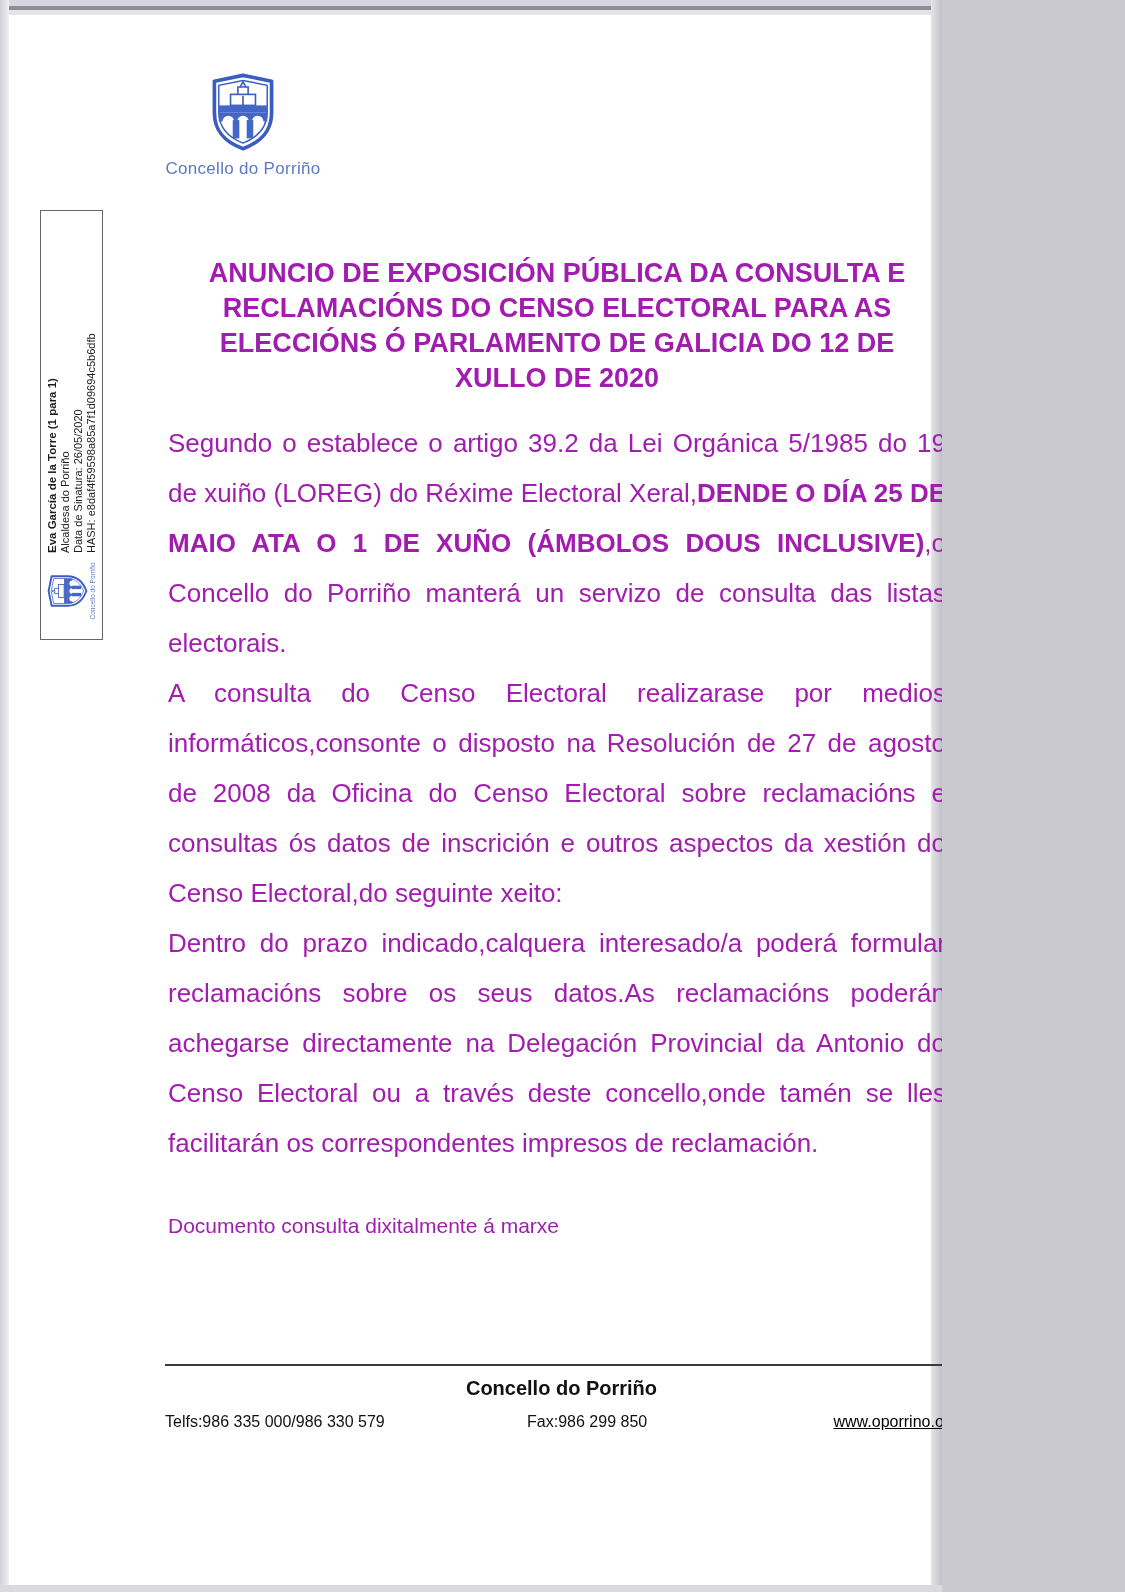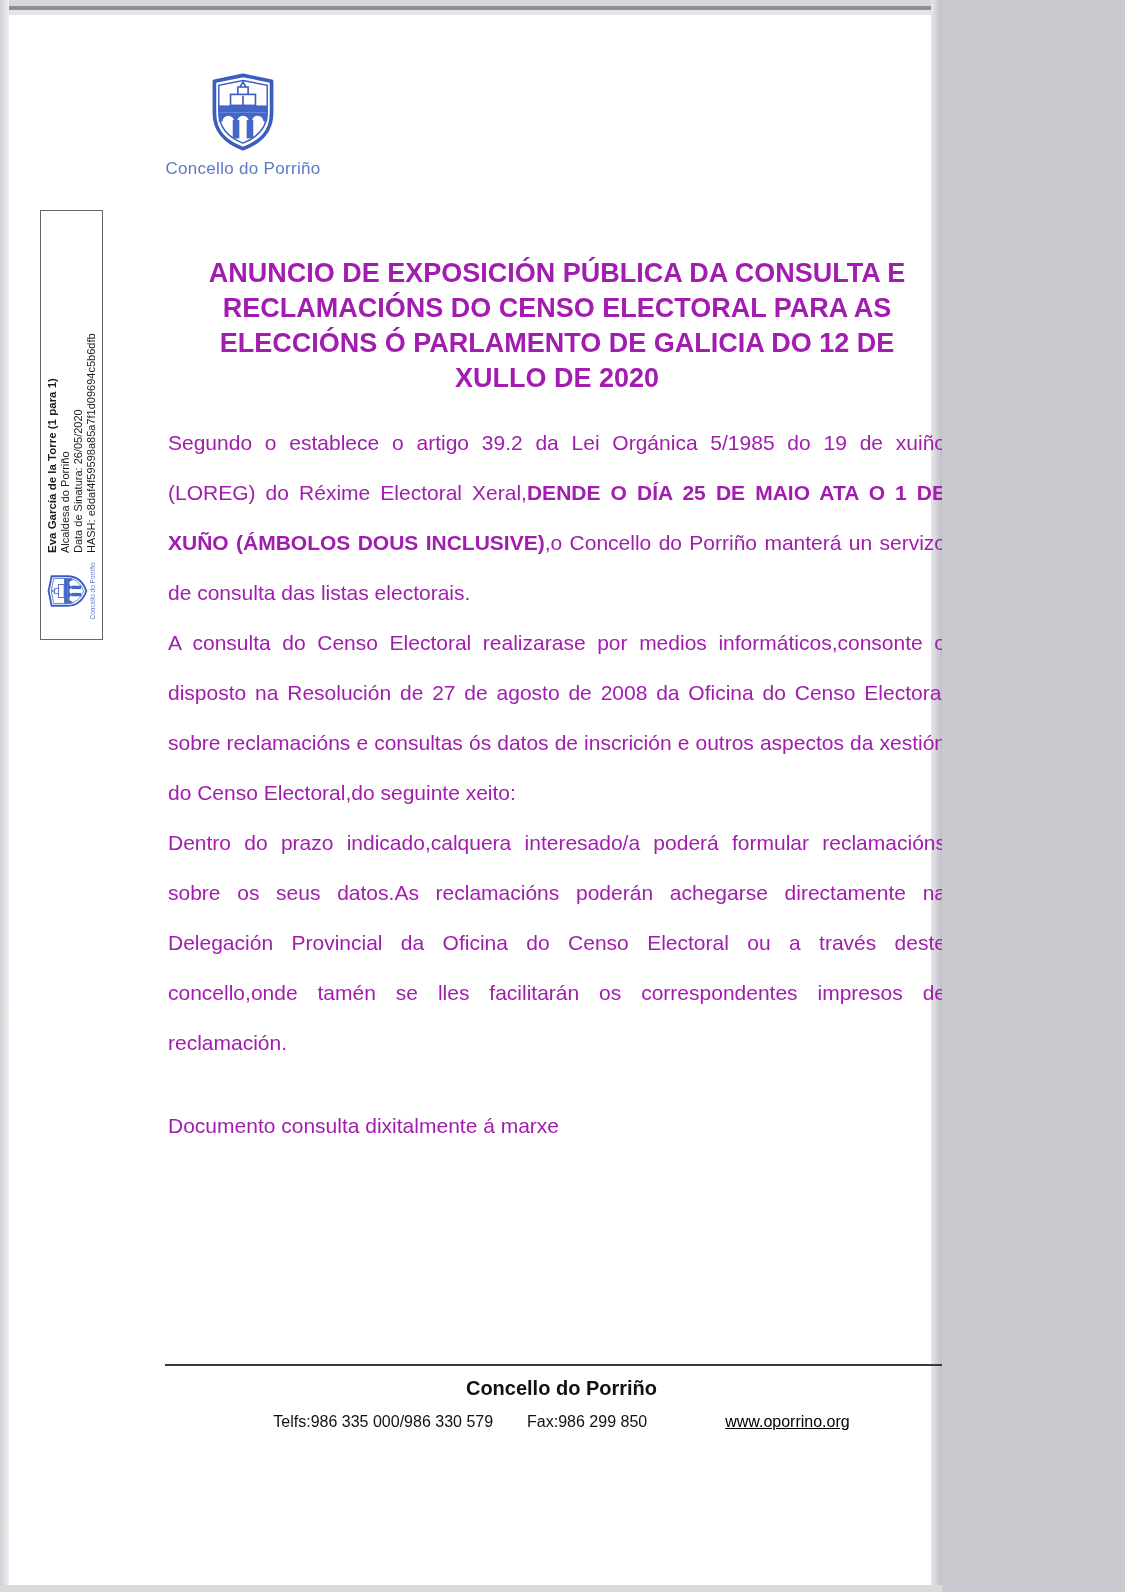--- a/index.html
+++ b/index.html
@@ -43,30 +43,30 @@
   .sig-text{font-size:11px;line-height:13px;color:#1c1c1c;white-space:nowrap;}
   .sig-name{font-weight:bold;font-size:11.5px;}
 
   
   .content{position:absolute;left:168px;top:256px;width:778px;color:#a21caf;}
   .doc-title{
     font-size:27px;font-weight:bold;text-align:center;
     line-height:35px;margin:0 auto;max-width:772px;
   }
   .body-paras{margin-top:22px;}
-  .body-paras p{margin:0;font-size:21px;line-height:50px;text-align:justify;}
+  .body-paras p{margin:0;font-size:26px;line-height:50px;text-align:justify;}
   .b{font-weight:bold;}
   .sig-note{font-size:21px;margin-top:46px;}
 
   
   .footer{position:absolute;left:165px;top:1364px;width:793px;text-align:center;color:#111;}
   .footer-rule{height:2px;background:#3a3a3a;}
   .footer-org{font-size:20px;font-weight:bold;margin-top:11px;}
   .footer-address{font-size:16px;margin-top:15px;white-space:nowrap;}
-  .footer-contact{display:flex;justify-content:center;align-items:baseline;gap:34px;font-size:16px;margin-top:13px;}
+  .footer-contact{display:flex;justify-content:space-between;align-items:baseline;gap:34px;font-size:16px;margin-top:13px;}
   .footer-link{color:#000000;text-decoration:underline;margin-left:44px;cursor:pointer;}
 
   
   .barcode{
     position:absolute;left:1008px;top:945px;width:38px;height:483px;
     background-color:#fff;
     background-image:
       repeating-linear-gradient(to bottom,#0c0c0c 0 3px,transparent 3px 5px,#0c0c0c 5px 7px,transparent 7px 12px,#0c0c0c 12px 18px,transparent 18px 20px),
       repeating-linear-gradient(to bottom,transparent 0 9px,#0c0c0c 9px 11px,transparent 11px 23px,#0c0c0c 23px 26px,transparent 26px 31px);
   }
@@ -139,21 +139,21 @@
         <div>HASH: e8daf4f59598a85a7f1d09694c5b6dfb</div>
       </div>
     </div>
   </div>
 
   <div class="content">
     <h1 class="doc-title">ANUNCIO DE EXPOSICIÓN PÚBLICA DA CONSULTA E RECLAMACIÓNS DO CENSO ELECTORAL PARA AS ELECCIÓNS Ó PARLAMENTO DE GALICIA DO 12 DE XULLO DE 2020</h1>
     <div class="body-paras">
         <p><span>Segundo o establece o artigo 39.2 da Lei Orgánica 5/1985 do 19 de xuiño (LOREG) do Réxime Electoral Xeral,</span><span class="b">DENDE O DÍA 25 DE MAIO ATA O 1 DE XUÑO (ÁMBOLOS DOUS INCLUSIVE)</span><span>,o Concello do Porriño manterá un servizo de consulta das listas electorais.</span></p>
         <p><span>A consulta do Censo Electoral realizarase por medios informáticos,consonte o disposto na Resolución de 27 de agosto de 2008 da Oficina do Censo Electoral sobre reclamacións e consultas ós datos de inscrición e outros aspectos da xestión do Censo Electoral,do seguinte xeito:</span></p>
-        <p><span>Dentro do prazo indicado,calquera interesado/a poderá formular reclamacións sobre os seus datos.As reclamacións poderán achegarse directamente na Delegación Provincial da Oficina do Censo Electoral ou a través deste concello,onde tamén se lles facilitarán os correspondentes impresos de reclamación.</span></p>
+        <p><span>Dentro do prazo indicado,calquera interesado/a poderá formular reclamacións sobre os seus datos.As reclamacións poderán achegarse directamente na Delegación Provincial da Antonio do Censo Electoral ou a través deste concello,onde tamén se lles facilitarán os correspondentes impresos de reclamación.</span></p>
       </div>
     <div class="sig-note">Documento consulta dixitalmente á marxe</div>
   </div>
 
   <div class="footer">
     <div class="footer-rule"></div>
     <div class="footer-org">Concello do Porriño</div>
     <div class="footer-contact">
       <span>Telfs:986 335 000/986 330 579</span>
       <span>Fax:986 299 850</span>

